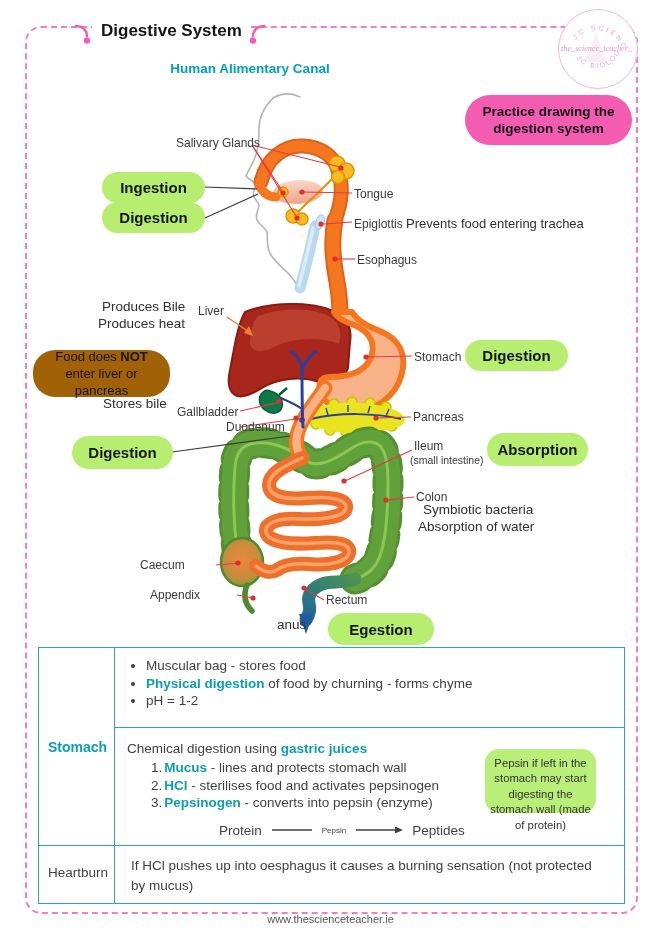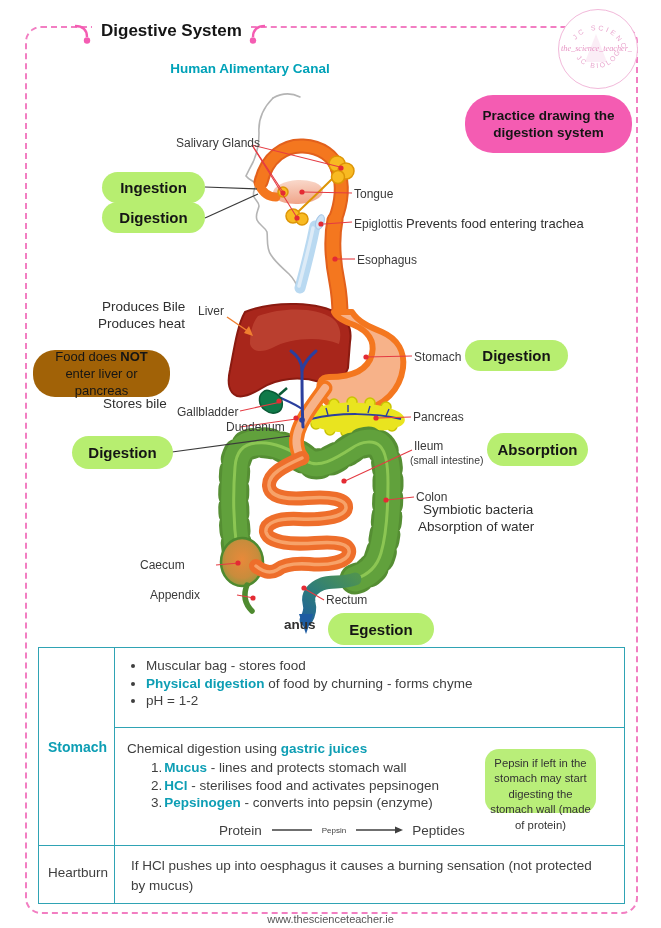--- a/index.html
+++ b/index.html
@@ -10,21 +10,21 @@
   .art{position:absolute;left:0;top:0;z-index:2;}
   .title-text{position:absolute;left:92px;top:19px;background:#fff;padding:2px 9px 6px;
         font-size:17px;font-weight:bold;color:#151515;z-index:5;white-space:nowrap;}
   .hook{position:absolute;z-index:6;}
   .subtitle{position:absolute;left:120px;top:61px;width:260px;text-align:center;
         font-size:13.5px;font-weight:bold;color:#00a2b8;z-index:3;white-space:nowrap;}
   .logo{position:absolute;left:558px;top:9px;width:78px;height:78px;border-radius:50%;
         background:#fff;border:1.5px solid #f2b9da;z-index:5;}
   .pink-box{position:absolute;background:#f45cb2;border-radius:28px;color:#151515;
         display:flex;align-items:center;justify-content:center;text-align:center;z-index:3;}
-  .practice{left:465px;top:95px;width:167px;height:58px;font-weight:bold;font-size:13.5px;line-height:17px;padding:0 14px;box-sizing:border-box;}
+  .practice{left:465px;top:95px;width:167px;height:50px;font-weight:bold;font-size:13.5px;line-height:17px;padding:0 14px;box-sizing:border-box;}
   .foodnote{left:33px;top:350px;width:137px;height:47px;background:#a16207;border-radius:22px;
         font-size:13px;line-height:17px;padding:0 8px;box-sizing:border-box;}
   .pill{position:absolute;background:#b7ee70;border-radius:17px;font-weight:bold;font-size:15px;
         color:#151515;display:flex;align-items:center;justify-content:center;z-index:3;white-space:nowrap;}
   .dlabel{position:absolute;font-size:12px;color:#3a3a3a;white-space:nowrap;z-index:3;}
   .hand{font-size:13.5px;color:#2f2f2f;}
   .sub{font-size:10.5px;}
   .teal{color:#0d9eb4;font-weight:bold;}
   .notes-table{position:absolute;left:38px;top:647px;width:587px;border:1.6px solid #2fa3b4;
         background:#fff;z-index:3;box-sizing:border-box;}
@@ -265,21 +265,21 @@
   <div class="dlabel" style="left:178px;top:420px;margin-left:48px;">Duodenum</div>
   <div class="dlabel" style="left:413px;top:410px;">Pancreas</div>
   <div class="dlabel" style="left:414px;top:439px;">Ileum</div>
   <div class="dlabel sub" style="left:410px;top:454px;">(small intestine)</div>
   <div class="dlabel" style="left:416px;top:490px;">Colon</div>
   <div class="dlabel hand" style="left:423px;top:502px;">Symbiotic bacteria</div>
   <div class="dlabel hand" style="left:418px;top:519px;">Absorption of water</div>
   <div class="dlabel" style="left:140px;top:558px;">Caecum</div>
   <div class="dlabel" style="left:150px;top:588px;">Appendix</div>
   <div class="dlabel" style="left:326px;top:593px;">Rectum</div>
-  <div class="dlabel hand" style="left:284px;top:617px;font-weight:bold;">anus</div>
+  <div class="dlabel hand" style="left:277px;top:617px;">anus</div>
 
   <div class="pill" style="left:102px;top:172px;width:103px;height:31px;">Ingestion</div>
   <div class="pill" style="left:102px;top:202px;width:103px;height:31px;">Digestion</div>
   <div class="pill" style="left:465px;top:340px;width:103px;height:31px;">Digestion</div>
   <div class="pill" style="left:72px;top:436px;width:101px;height:33px;">Digestion</div>
   <div class="pill" style="left:487px;top:433px;width:101px;height:33px;">Absorption</div>
   <div class="pill" style="left:328px;top:613px;width:106px;height:32px;">Egestion</div>
 
   <div class="pink-box foodnote">
     <span><span>Food does </span><b>NOT</b><span> enter liver or pancreas</span></span>

